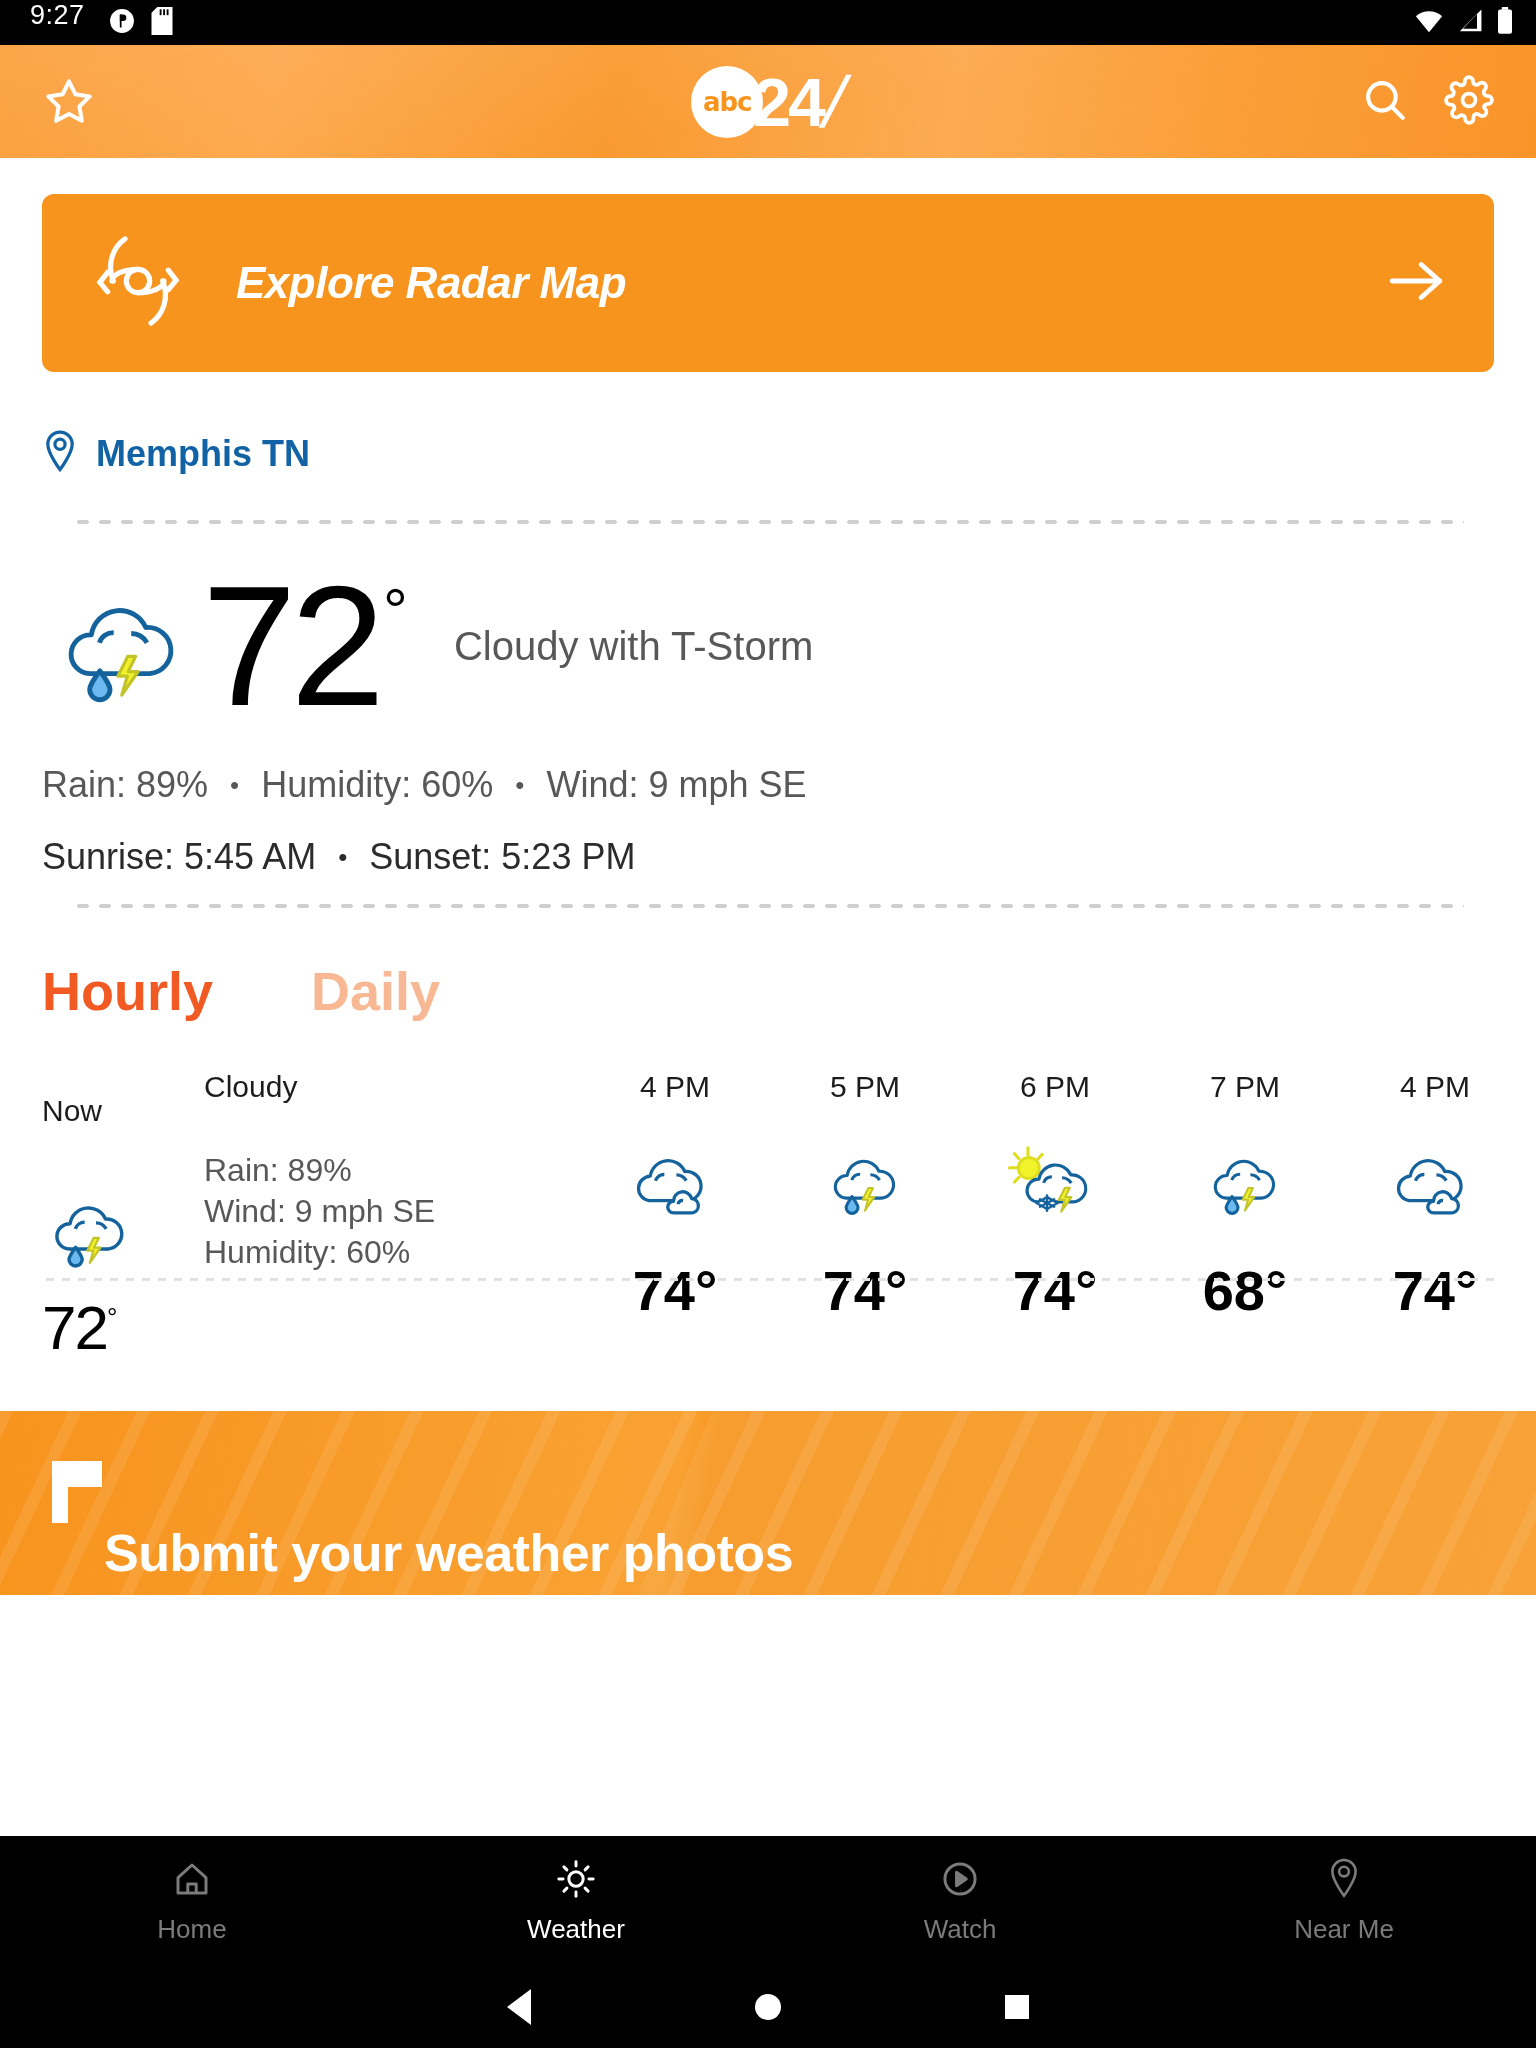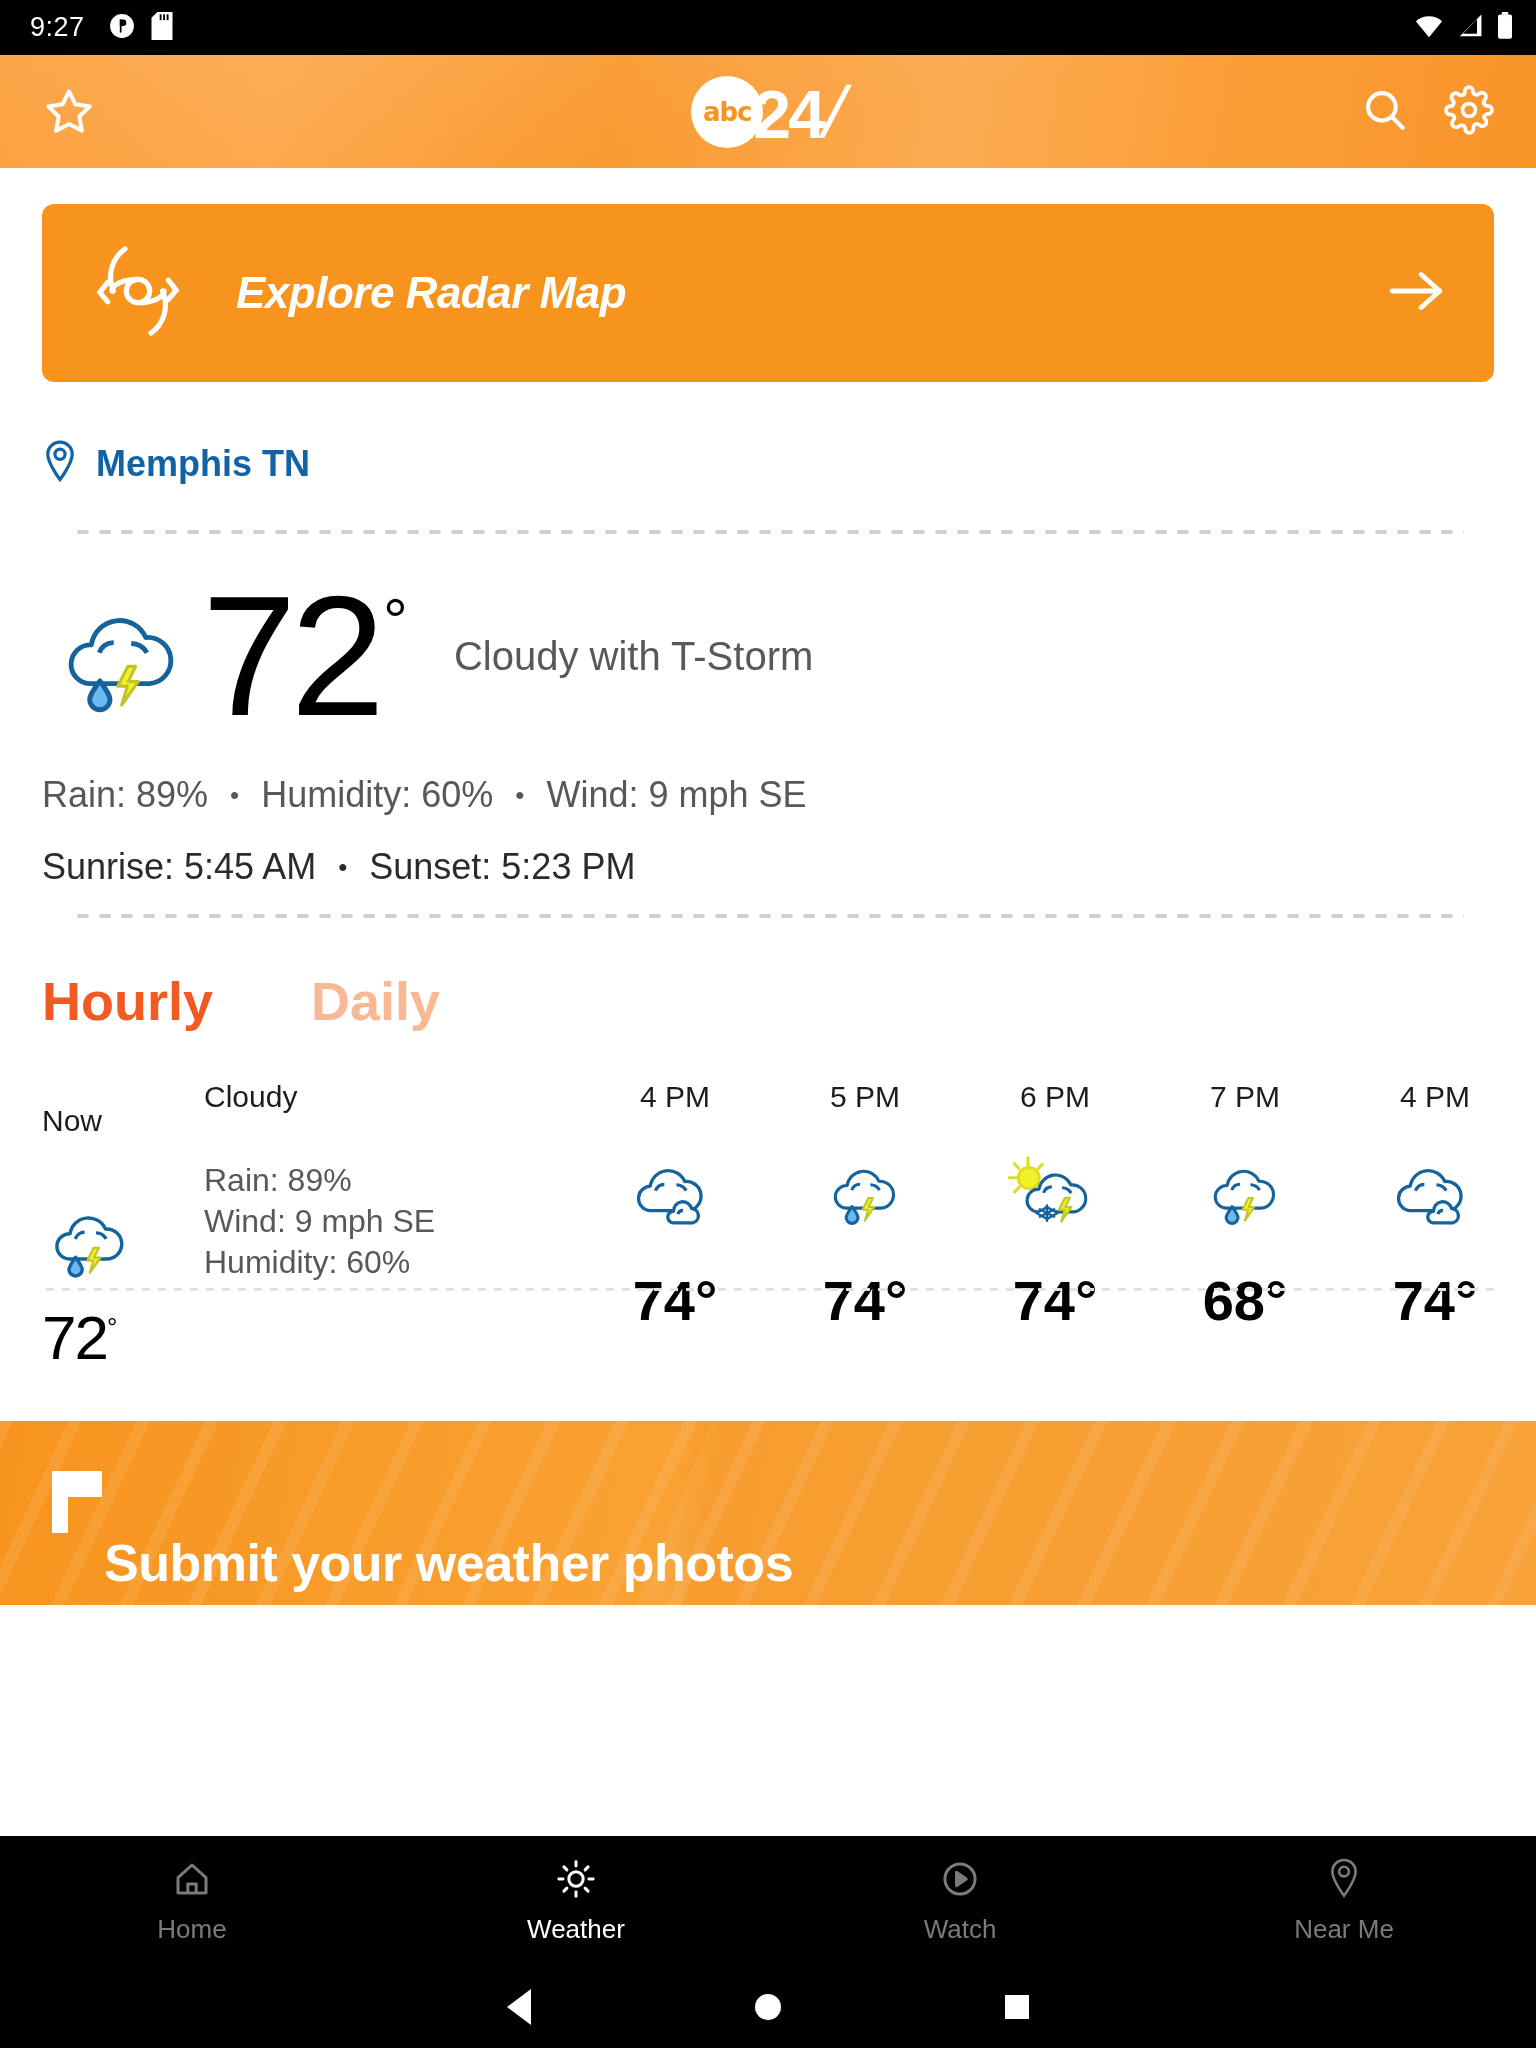--- a/index.html
+++ b/index.html
@@ -1,38 +1,38 @@
 <!DOCTYPE html>
 <html><head>
 <meta charset="utf-8">
 <style>
   * { margin:0; padding:0; box-sizing:border-box; }
   html,body { width:1536px; height:2048px; background:#fff;
     font-family:"Liberation Sans", sans-serif; overflow:hidden; }
 
   
-  .statusbar{height:55px;background:#000;display:flex;align-items:center;
+  .statusbar{height:45px;background:#000;display:flex;
     padding:0 16px;color:#fff;}
   .sb-time{font-size:27px;letter-spacing:.5px;margin-left:14px;}
   .sb-left-icons{display:flex;align-items:center;gap:16px;margin-left:24px;}
   .sb-right{margin-left:auto;display:flex;align-items:center;gap:12px;margin-right:6px;}
 
   
   .appbar{height:113px;position:relative;display:flex;align-items:center;
     padding:0 42px;
     background:linear-gradient(105deg,#fa9a33 0%,#fca441 22%,#f99a31 45%,#fba martin 60%,#fb9e38 75%,#f9952a 100%);
     background:linear-gradient(100deg,#fb9c35 0%,#fda74a 18%,#f99a31 40%,#fcab52 62%,#fb9e38 80%,#f99429 100%);
     overflow:hidden;}
   .appbar::after{content:"";position:absolute;inset:0;
     background:linear-gradient(170deg,rgba(255,255,255,.10),rgba(255,255,255,0) 55%);
     pointer-events:none;}
   .appbar-icon{position:relative;z-index:2;display:flex;align-items:center;justify-content:center;}
   .logo{position:absolute;left:0;right:0;top:0;bottom:0;display:flex;
     align-items:center;justify-content:center;z-index:2;}
-  .logo-wrap{display:flex;align-items:flex-end;}
+  .logo-wrap{display:flex;align-items:center;}
   .logo-abc{width:72px;height:72px;border-radius:50%;background:#fff;
     display:flex;align-items:center;justify-content:center;}
   .logo-abc span{color:#f7941e;font-size:26px;font-weight:bold;letter-spacing:-1px;
     font-family:"DejaVu Sans", sans-serif;}
   .logo-24{color:#fff;font-size:68px;font-weight:bold;line-height:1;
     margin-left:-10px;letter-spacing:-3px;font-family:"Liberation Sans",sans-serif;}
   .logo-slash{color:#fff;font-size:72px;font-weight:300;line-height:1;
     margin-left:2px;transform:skewX(-14deg);}
   .appbar-right{margin-left:auto;display:flex;align-items:center;gap:34px;
     position:relative;z-index:2;}

